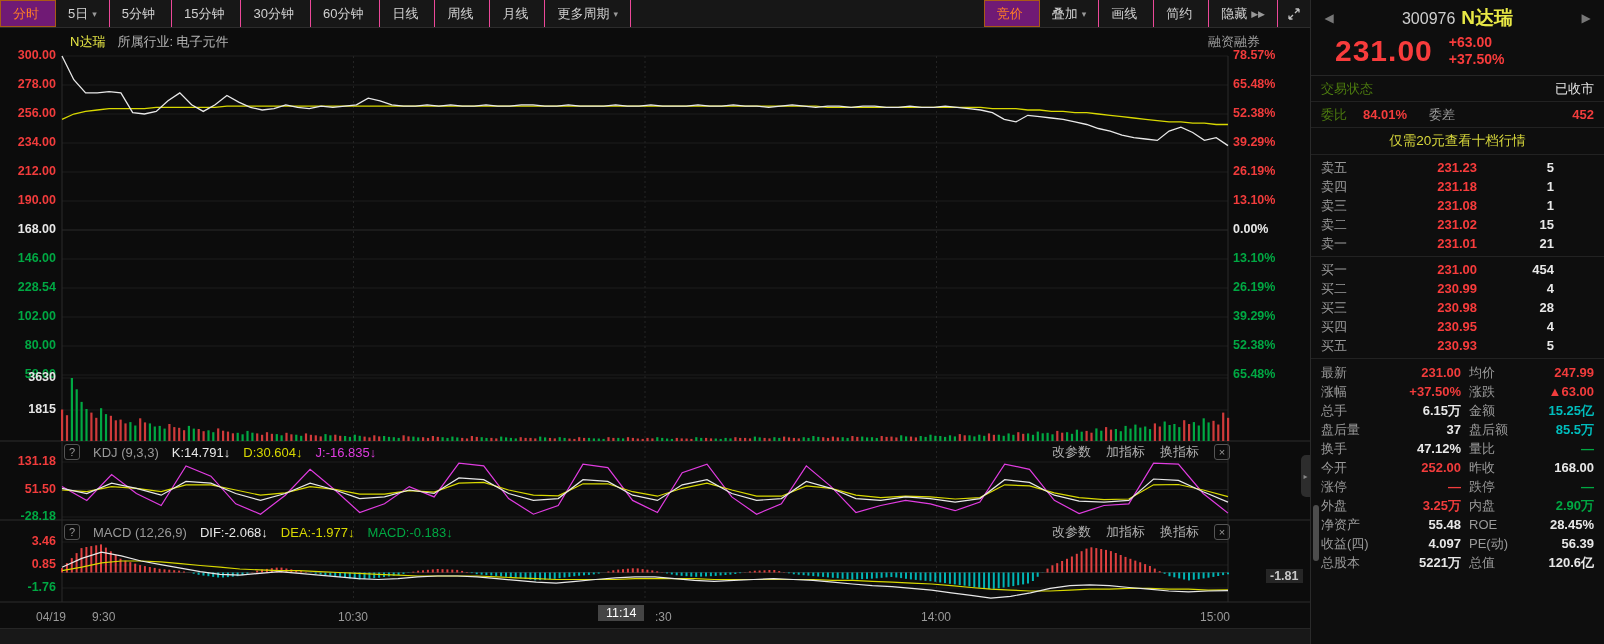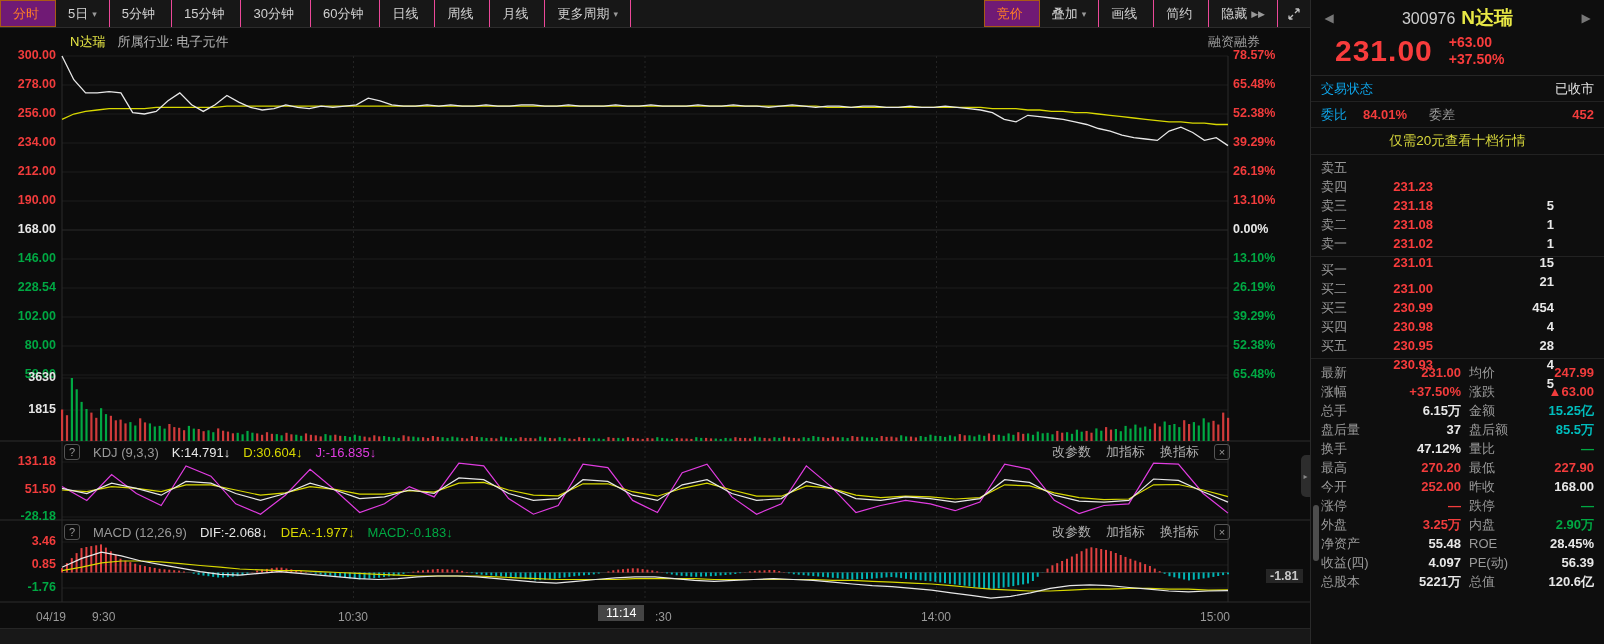--- a/index.html
+++ b/index.html
@@ -44,29 +44,29 @@
   .p-head{padding:5px 8px 7px;border-bottom:1px solid #262626;}
   .p-title{display:flex;align-items:center;font-size:16px;}
   .nav-arrow{color:#777;font-size:12px;cursor:pointer;width:20px;text-align:center;}
   .p-title-mid{flex:1;text-align:center;}
   .p-code{color:#cfcfcf;}
   .p-name{color:#e8e845;font-weight:bold;font-size:19px;margin-left:6px;}
   .p-price-row{display:flex;align-items:center;margin-top:3px;padding-left:16px;gap:16px;}
   .p-price{color:#f83c3c;font-size:30px;font-weight:bold;letter-spacing:1px;}
   .p-chg{display:flex;flex-direction:column;color:#f83c3c;font-weight:bold;font-size:14px;line-height:17px;}
   .p-row{display:flex;align-items:center;height:26px;padding:0 10px;border-bottom:1px solid #222;}
-  .p-label{color:#0ea5e9;}
+  .p-label{color:#4d7c0f;}
   .p-status-val{margin-left:auto;color:#e4e4e4;}
   .wb-val{color:var(--up);font-weight:bold;margin-left:16px;}
   .wb-l2{color:#9a9a9a;margin-left:22px;}
   .wb-v2{color:var(--up);font-weight:bold;margin-left:auto;}
   .p-link{height:27px;display:flex;align-items:center;justify-content:center;border-bottom:1px solid #222;}
   .p-link span{color:#d8d83c;font-size:13.5px;cursor:pointer;}
   .orders{padding:3px 0;border-bottom:1px solid #222;}
-  .order-row{display:flex;height:19px;line-height:19px;padding:0 10px;cursor:pointer;flex-direction:column;}
+  .order-row{display:flex;height:19px;line-height:19px;padding:0 10px;cursor:pointer;}
   .o-label{color:#9a9a9a;width:44px;}
   .o-price{width:112px;text-align:right;font-weight:bold;color:#f83c3c;}
   .o-vol{flex:1;text-align:right;padding-right:40px;color:#e8e8e8;font-weight:bold;}
   .stats{padding:4px 0 0;}
   .stat-row{display:grid;grid-template-columns:62px 78px 66px 1fr;height:19px;line-height:19px;padding:0 10px;}
   .s-label{color:#9a9a9a;white-space:nowrap;}
   .s-label2{padding-left:8px;}
   .s-val{text-align:right;font-weight:bold;white-space:nowrap;}
   .p-scroll{position:absolute;left:2px;top:505px;width:6px;height:56px;background:#4d4d4d;border-radius:3px;cursor:pointer;}
 </style>
@@ -891,26 +891,20 @@
     <span class="s-val cyan">85.5万</span>
   </div>
 
   <div class="stat-row">
     <span class="s-label">换手</span>
     <span class="s-val flat">47.12%</span>
     <span class="s-label s-label2">量比</span>
     <span class="s-val down">—</span>
   </div>
 
-  <div class="stat-row">
-    <span class="s-label">最高</span>
-    <span class="s-val up">270.20</span>
-    <span class="s-label s-label2">最低</span>
-    <span class="s-val up">227.90</span>
-  </div>
 
   <div class="stat-row">
     <span class="s-label">今开</span>
     <span class="s-val up">252.00</span>
     <span class="s-label s-label2">昨收</span>
     <span class="s-val flat">168.00</span>
   </div>
 
   <div class="stat-row">
     <span class="s-label">涨停</span>

